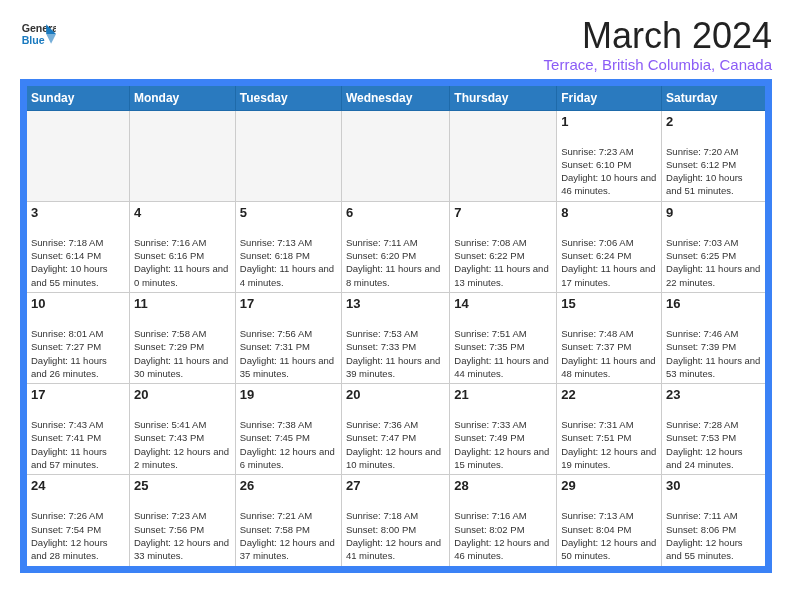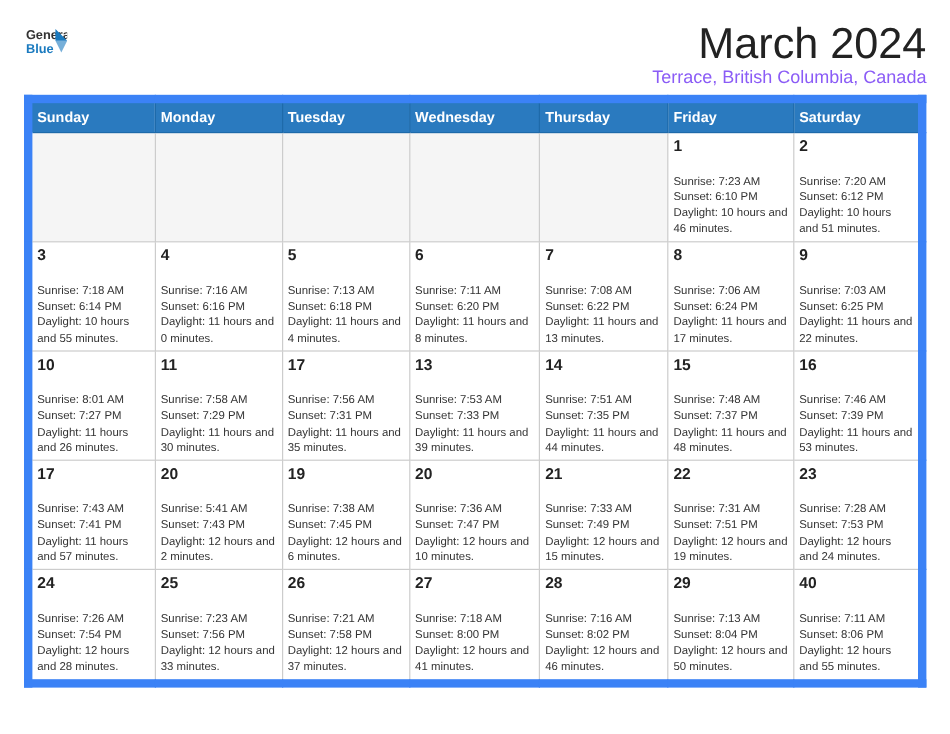--- a/index.html
+++ b/index.html
@@ -292,20 +292,20 @@
 Sunset: 8:02 PM
 Daylight: 12 hours and 46 minutes.</div>
         </td>
         <td>
           <span class="day-number">29</span>
           <div class="day-info">Sunrise: 7:13 AM
 Sunset: 8:04 PM
 Daylight: 12 hours and 50 minutes.</div>
         </td>
         <td>
-          <span class="day-number">40</span>
+          <span class="day-number">30</span>
           <div class="day-info">Sunrise: 7:11 AM
 Sunset: 8:06 PM
 Daylight: 12 hours and 55 minutes.</div>
         </td>
       </tr>
     </tbody>
 </table>
 
 </body></html>

